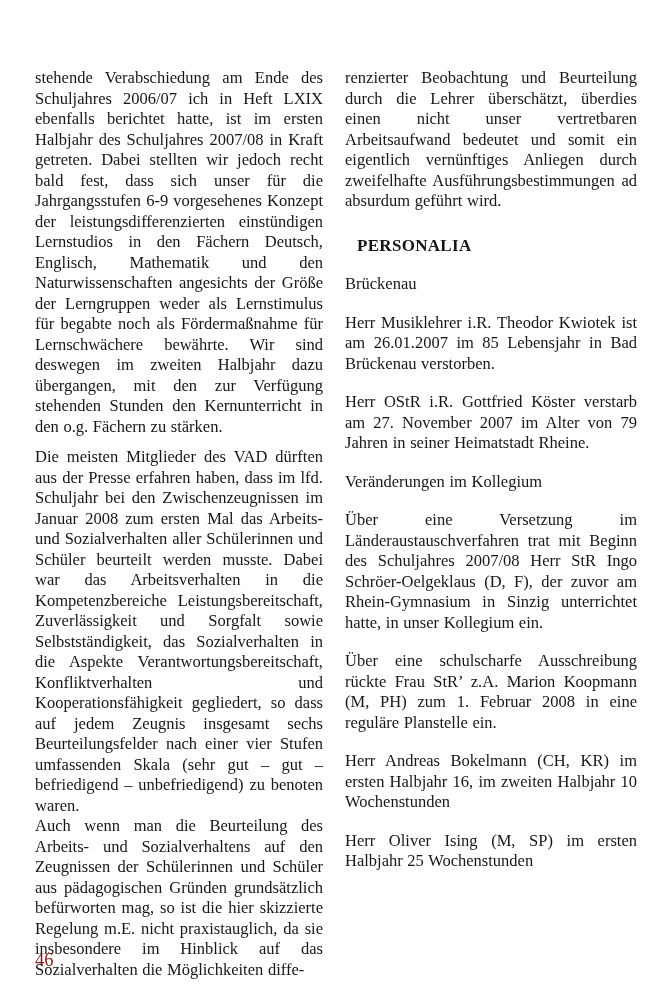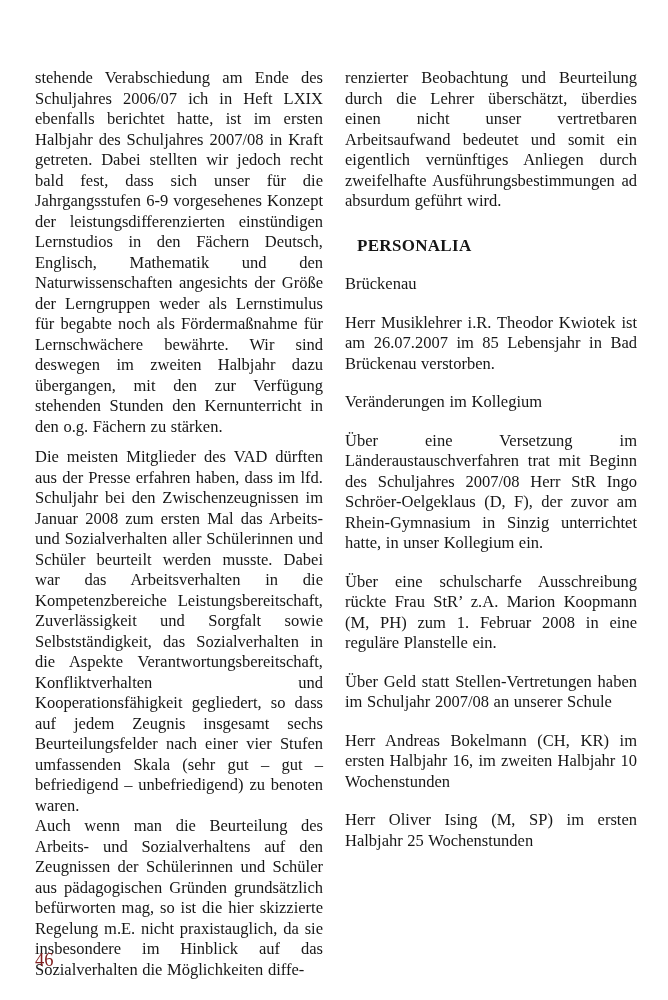--- a/index.html
+++ b/index.html
@@ -71,24 +71,24 @@
   <div class="column column-left">
     <p class="para">stehende Verabschiedung am Ende des Schuljahres 2006/07 ich in Heft LXIX ebenfalls berichtet hatte, ist im ersten Halbjahr des Schuljahres 2007/08 in Kraft getreten. Dabei stellten wir jedoch recht bald fest, dass sich unser für die Jahrgangsstufen 6-9 vorgesehenes Konzept der leistungsdifferenzierten einstündigen Lernstudios in den Fächern Deutsch, Englisch, Mathematik und den Naturwissenschaften angesichts der Größe der Lerngruppen weder als Lernstimulus für begabte noch als Fördermaßnahme für Lernschwächere bewährte. Wir sind deswegen im zweiten Halbjahr dazu übergangen, mit den zur Verfügung stehenden Stunden den Kernunterricht in den o.g. Fächern zu stärken.</p>
     <p class="para gap-before">Die meisten Mitglieder des VAD dürften aus der Presse erfahren haben, dass im lfd. Schuljahr bei den Zwischenzeugnissen im Januar 2008 zum ersten Mal das Arbeits- und Sozialverhalten aller Schülerinnen und Schüler beurteilt werden musste. Dabei war das Arbeitsverhalten in die Kompetenzbereiche Leistungsbereitschaft, Zuverlässigkeit und Sorgfalt sowie Selbstständigkeit, das Sozialverhalten in die Aspekte Verantwortungsbereitschaft, Konfliktverhalten und Kooperationsfähigkeit gegliedert, so dass auf jedem Zeugnis insgesamt sechs Beurteilungsfelder nach einer vier Stufen umfassenden Skala (sehr gut – gut – befriedigend – unbefriedigend) zu benoten waren.</p>
     <p class="para">Auch wenn man die Beurteilung des Arbeits- und Sozialverhaltens auf den Zeugnissen der Schülerinnen und Schüler aus pädagogischen Gründen grundsätzlich befürworten mag, so ist die hier skizzierte Regelung m.E. nicht praxistauglich, da sie insbesondere im Hinblick auf das Sozialverhalten die Möglichkeiten diffe-</p>
   </div>
 
   <div class="column column-right">
     <p class="block">renzierter Beobachtung und Beurteilung durch die Lehrer überschätzt, überdies einen nicht unser vertretbaren Arbeitsaufwand bedeutet und somit ein eigentlich vernünftiges Anliegen durch zweifelhafte Ausführungsbestimmungen ad absurdum geführt wird.</p>
     <h2 class="section-heading">PERSONALIA</h2>
     <p class="block subheading">Brückenau</p>
-    <p class="block">Herr Musiklehrer i.R. Theodor Kwiotek ist am 26.07.2007 im 85 Lebensjahr in Bad Brückenau verstorben.</p>
+    <p class="block">Herr Musiklehrer i.R. Theodor Kwiotek ist am 26.01.2007 im 85 Lebensjahr in Bad Brückenau verstorben.</p>
+    <p class="block">Herr OStR i.R. Gottfried Köster verstarb am 27. November 2007 im Alter von 79 Jahren in seiner Heimatstadt Rheine.</p>
     <p class="block subheading">Veränderungen im Kollegium</p>
     <p class="block">Über eine Versetzung im Länderaustauschverfahren trat mit Beginn des Schuljahres 2007/08 Herr StR Ingo Schröer-Oelgeklaus (D, F), der zuvor am Rhein-Gymnasium in Sinzig unterrichtet hatte, in unser Kollegium ein.</p>
     <p class="block">Über eine schulscharfe Ausschreibung rückte Frau StR’ z.A. Marion Koopmann (M, PH) zum 1. Februar 2008 in eine reguläre Planstelle ein.</p>
-    <p class="block">Über Geld statt Stellen-Vertretungen haben im Schuljahr 2007/08 an unserer Schule</p>
     <p class="block">Herr Andreas Bokelmann (CH, KR) im ersten Halbjahr 16, im zweiten Halbjahr 10 Wochenstunden</p>
     <p class="block">Herr Oliver Ising (M, SP) im ersten Halbjahr 25 Wochenstunden</p>
   </div>
 
   <div class="page-number">46</div>
 
 </div>
 
 </body></html>

